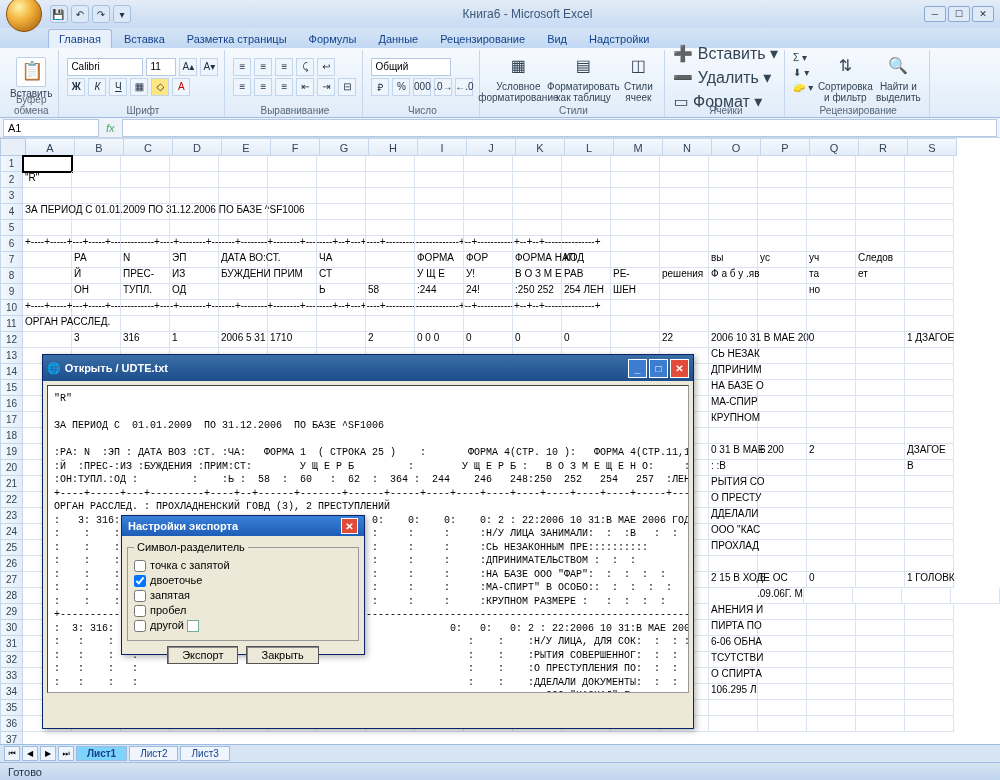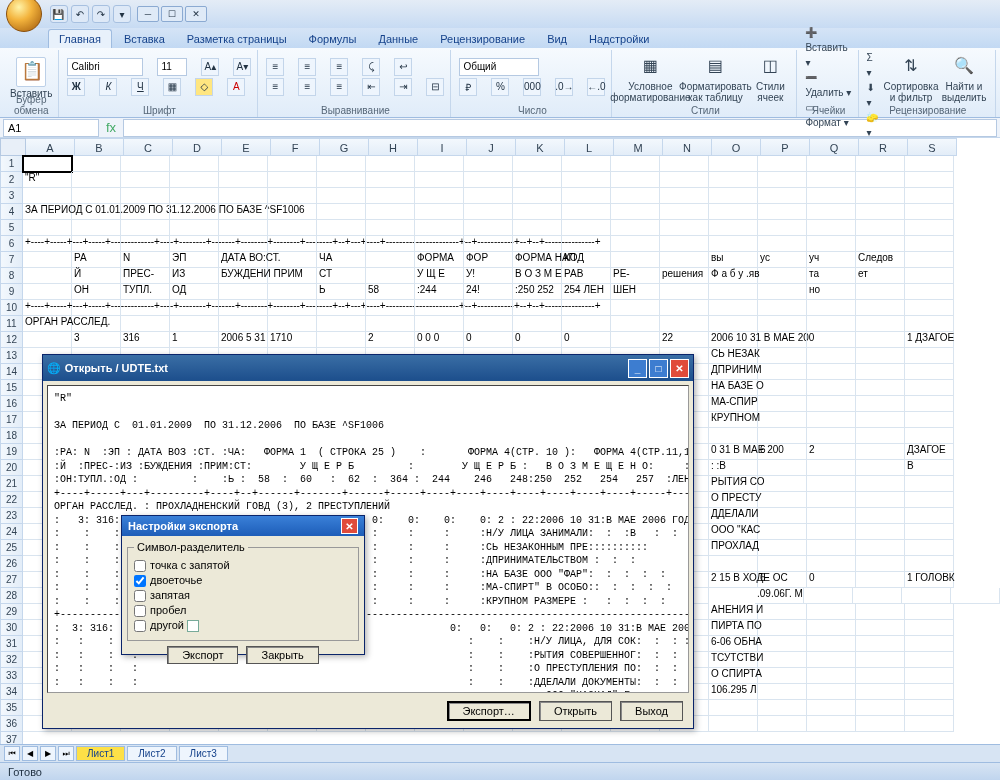--- a/index.html
+++ b/index.html
@@ -13,45 +13,45 @@
   .winctrls span { width: 22px; height: 16px; border: 1px solid #8baad2; border-radius: 2px; display: inline-flex; align-items: center; justify-content: center; background: #dfeaf7; font-size: 9px; color: #234; }
   .tabs { background: linear-gradient(#d5e4f6, #c2d9f3); display: flex; padding: 0 6px 0 48px; height: 20px; align-items: flex-end; gap: 2px; }
   .tab { padding: 3px 10px; color: #15428b; font-size: 11px; cursor: pointer; border-top-left-radius: 3px; border-top-right-radius: 3px; }
   .tab.act { background: #e8f1fb; border: 1px solid #9fbce0; border-bottom: none; }
   .ribbon { background: linear-gradient(#f6fafe, #e0ecf9); height: 70px; border-bottom: 1px solid #9fbce0; display: flex; padding: 2px 4px 0; gap: 2px; font-size: 10px; color: #345; }
   .rgroup { border-right: 1px solid #c5d7ec; padding: 0 6px 12px; position: relative; display: flex; flex-direction: column; justify-content: center; }
   .rlabel { position: absolute; bottom: 1px; left: 0; right: 0; text-align: center; color: #567; font-size: 10px; }
   .paste { display: flex; flex-direction: column; align-items: center; gap: 1px; }
   .pico { width: 30px; height: 30px; background: #fff; border: 1px solid #bcd0e8; border-radius: 2px; position: relative; }
   .pico::after { content: "📋"; font-size: 18px; position: absolute; left: 4px; top: 2px; }
-  .selrow { display: flex; gap: 14px; margin-bottom: 2px; align-items: center; }
+  .selrow { display: flex; gap: 3px; margin-bottom: 2px; align-items: center; }
   .sel, .btn-s { border: 1px solid #b5c9e2; background: #fff; font-size: 10px; padding: 1px 3px; height: 18px; }
   .sel.font { width: 76px; }
   .sel.size { width: 30px; }
   .ico-b { width: 18px; height: 18px; border: 1px solid #c3d5ea; display: inline-flex; align-items: center; justify-content: center; background: #eef5fd; font-size: 10px; color: #234; cursor: pointer; }
   .vbtn { display: flex; flex-direction: column; align-items: center; padding: 2px 4px; gap: 1px; text-align: center; line-height: 1.1; cursor: pointer; width: 60px; }
   .vbtn .vi { width: 28px; height: 28px; display: flex; align-items: center; justify-content: center; font-size: 16px; }
   .fbar { height: 20px; display: flex; border-bottom: 1px solid #c5d7ec; align-items: center; background: #eef3fa; }
   .nbox { width: 96px; border: 1px solid #b5c9e2; height: 18px; padding: 0 4px; background: #fff; display: flex; align-items: center; margin: 0 3px; font-size: 11px; }
-  .fx { color: #4a6; font-size: 13px; padding: 0 4px; }
+  .fx { color: #4a6; font-style: italic; font-size: 11px; padding: 0 4px; }
   .fxline { flex: 1; border: 1px solid #b5c9e2; height: 18px; background: #fff; margin: 0 3px; }
   .cols { display: flex; height: 18px; }
   .rh-corner { width: 26px; border: 1px solid #b5c9e2; background: #e8eff8; }
   .ch { width: 49px; border: 1px solid #c5d7ec; border-left: none; background: linear-gradient(#f3f8fd,#e3edf8); text-align: center; line-height: 18px; color: #345; font-size: 11px; }
   .grid { display: flex; }
   .rowhdrs { width: 26px; }
   .rowh { height: 16px; border: 1px solid #c5d7ec; border-top: none; background: linear-gradient(90deg,#f3f8fd,#e3edf8); text-align: center; line-height: 15px; color: #345; font-size: 10px; }
   .cells { flex: 1; position: relative; }
   .cellrow { display: flex; height: 16px; }
   .cell { width: 49px; border-right: 1px solid #d9e4ef; border-bottom: 1px solid #d9e4ef; padding: 0 2px; font-size: 10px; white-space: nowrap; color: #000; overflow: visible; }
   .cell.act { outline: 2px solid #000; outline-offset: -1px; background: #fff; }
   .sheettabs { position: absolute; bottom: 18px; left: 0; right: 0; height: 18px; background: #d7e4f3; border-top: 1px solid #9fbce0; display: flex; align-items: center; padding: 0 4px; gap: 2px; font-size: 10px; }
   .navbtn { width: 16px; height: 15px; border: 1px solid #9fbce0; background: #eef5fd; display: inline-flex; align-items: center; justify-content: center; font-size: 8px; cursor: pointer; }
   .stab { padding: 1px 10px; background: #eef5fd; border: 1px solid #9fbce0; border-top-left-radius: 0 0 3px 3px; cursor: pointer; color: #15428b; }
-  .stab.act { background: #fde047; font-weight: normal; }
+  .stab.act { background: #7dd3fc; font-weight: bold; }
   .status { position: absolute; bottom: 0; left: 0; right: 0; height: 18px; background: linear-gradient(#d7e4f3,#c0d5ee); border-top: 1px solid #9fbce0; display: flex; align-items: center; padding: 0 8px; color: #234; }
   
   .modal1 { position: absolute; left: 42px; top: 354px; width: 652px; height: 375px; border: 1px solid #0a246a; background: #ece9d8; box-shadow: 2px 2px 6px rgba(0,0,0,.3); z-index: 10; }
   .mtitle { height: 26px; background: linear-gradient(#3a6ea5,#1c4e8c); display: flex; align-items: center; padding: 0 4px; color: #fff; font-size: 11px; font-weight: bold; }
   .mtitle .sp { flex: 1; }
   .mtitle .mb { width: 19px; height: 19px; border: 1px solid #fff; margin-left: 2px; display: inline-flex; align-items: center; justify-content: center; background: #3d7dd0; font-size: 10px; cursor: pointer; }
   .mtitle .mb.close { background: #e04b3a; }
   .mtxt { padding: 6px; font-family: "Courier New", monospace; font-size: 10px; white-space: pre; overflow: hidden; line-height: 1.35; color: #000; height: 308px; background: #fff; border: 1px inset #999; margin: 4px; position: relative; }
   .mbtns { display: flex; justify-content: flex-end; gap: 8px; padding: 4px 10px; }
   .wbtn { border: 1px solid #555; background: #ece9d8; padding: 2px 14px; font-size: 11px; cursor: pointer; box-shadow: 1px 1px 0 #888 inset; }
@@ -73,20 +73,21 @@
 <body>
 
 <div class="tb">
   <div class="orb"></div>
   <div class="qat">
     <span>💾</span>
     <span>↶</span>
     <span>↷</span>
     <span>▾</span>
   </div>
+  <div class="title-center">Книга6 - Microsoft Excel</div>
   <div class="winctrls">
     <span>─</span>
     <span>☐</span>
     <span>✕</span>
   </div>
 </div>
 
 <div class="tabs">
   <div class="tab act">Главная</div>
   <div class="tab">Вставка</div>
@@ -169,21 +170,21 @@
         <div class="vi">▤</div>
         <span>Форматировать как таблицу</span>
       </div>
     <div class="vbtn" style="width:40px">
         <div class="vi">◫</div>
         <span>Стили ячеек</span>
       </div>
     <div class="rlabel">Стили</div>
   </div>
   <div class="rgroup">
-    <div style="font-size:10px;line-height:1.5">
+    <div style="font-size:16px;line-height:1.5">
       <div><span>➕</span> <span>Вставить</span> ▾</div>
       <div><span>➖</span> <span>Удалить</span> ▾</div>
       <div><span>▭</span> <span>Формат</span> ▾</div>
     </div>
     <div class="rlabel">Ячейки</div>
   </div>
   <div class="rgroup" style="flex-direction:row">
     <div style="font-size:10px;line-height:1.5;padding-right:4px">
       <div>Σ ▾</div>
       <div>⬇ ▾</div>
@@ -1077,25 +1078,20 @@
 :   :    :   :                                                       :    :    :ДДЕЛАЛИ ДОКУМЕНТЫ:  :  :  :
 :   :    :   :                                                       :    :    :  ООО "КАСКАД" Г.:  :  :  :
 :   :    :   :                                                       :    :    :ПРОХЛАДНОГО      :  :  :  :
 +--------------------------------------------------------------------------------------------------------------+
 ОРГАН РАССЛЕД.
 :   3:  58:  1:2006                                     0:   0:   0:   0: 2 : 24:2006 12 15:В ХОДЕ ОСМОТРА 13: 6: 0: 1:ГОЛОВ
 :    :    :   :                                            :    :    :    :.09.06Г. МЕСТО ХР::::::::
 :    :    :   :                                            :    :    :    :АНЕНИЯ ИЗЪЯТОГО С::::::::
 :    :    :   :                                            :    :    :    :ПИРТА ПО УД 3/31-::::::::
 </div>
-  <div class="mbtns">
-    <button class="wbtn def">Экспорт…</button>
-    <button class="wbtn">Открыть</button>
-    <button class="wbtn">Выход</button>
-  </div>
 </div>
 
 <div class="modal2">
   <div class="m2title">
     <span>Настройки экспорта</span>
     <span class="sp"></span>
     <span class="x">✕</span>
   </div>
   <div class="m2body">
     <fieldset class="fset" style="flex:1">

